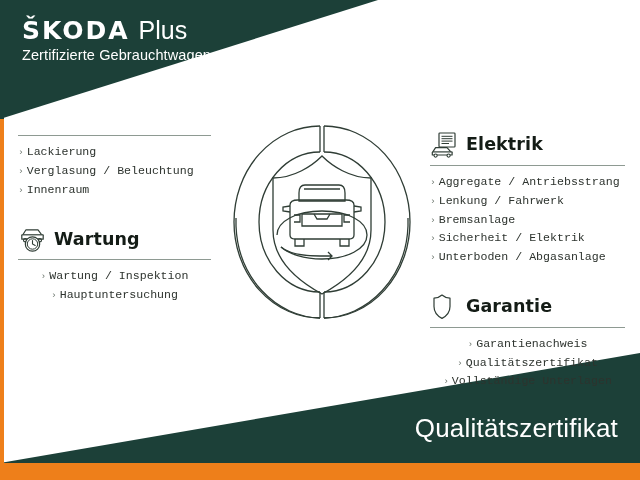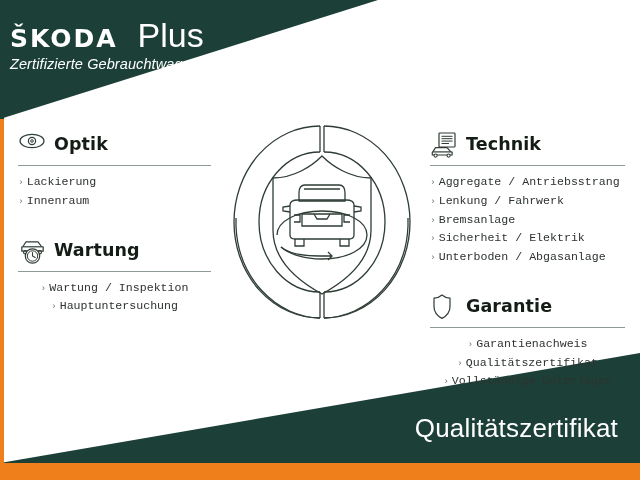--- a/index.html
+++ b/index.html
@@ -9,35 +9,35 @@
     font-family:"Liberation Sans","DejaVu Sans",sans-serif;
     overflow:hidden;
     position:relative;
   }
   #stage{position:absolute;left:0;top:0;width:640px;height:480px;overflow:hidden;background:#fff;}
 
   
   #bands{position:absolute;left:0;top:0;width:640px;height:480px;}
 
   
-  .brand{position:absolute;left:10px;top:18px;z-index:5;}
+  .brand{position:absolute;left:22px;top:18px;z-index:5;}
   .brand-row{display:flex;align-items:baseline;}
   .brand-skoda{
     font-size:25px;font-weight:700;letter-spacing:2.0px;
     color:#ffffff;line-height:1;
     font-family:"DejaVu Sans","Liberation Sans",sans-serif;
   }
   .brand-plus{
-    font-size:34px;font-weight:400;letter-spacing:0px;
-    color:#ffffff;line-height:1;margin-left:20px;
+    font-size:25px;font-weight:400;letter-spacing:0px;
+    color:#ffffff;line-height:1;margin-left:9px;
   }
   .brand-sub{
     margin-top:5px;
     font-size:14.5px;font-weight:400;letter-spacing:0.1px;
-    color:#ffffff;line-height:1.1;font-style:italic;
+    color:#ffffff;line-height:1.1;
   }
 
   
   .footer-title{
     position:absolute;right:22px;top:415px;z-index:5;
     font-size:26px;font-weight:400;letter-spacing:0.2px;
     color:#ffffff;line-height:1;
   }
 
   
@@ -91,33 +91,24 @@
     <div class="brand-row">
       <span class="brand-skoda">ŠKODA</span>
       <span class="brand-plus">Plus</span>
     </div>
     <div class="brand-sub">Zertifizierte Gebrauchtwagen</div>
   </div>
 
   <div class="col col-left">
 
     <div class="section">
-      <div class="sec-head">
-        <span class="sec-icon">
-          <svg width="28" height="20" viewBox="0 0 28 20">
-            <ellipse cx="14" cy="10" rx="12" ry="6.6" fill="none" stroke="#2f3d35" stroke-width="1.2"></ellipse>
-            <circle cx="14" cy="10" r="3.6" fill="none" stroke="#2f3d35" stroke-width="1.2"></circle>
-            <circle cx="14" cy="10" r="1.3" fill="none" stroke="#2f3d35" stroke-width="1"></circle>
-          </svg>
-        </span>
-        <span class="sec-title">Optik</span>
-      </div>
       <div class="rule"></div>
       <ul class="items">
         <li><span class="chev">›</span><span>Lackierung</span></li>
+        <li><span class="chev">›</span><span>Verglasung / Beleuchtung</span></li>
         <li><span class="chev">›</span><span>Innenraum</span></li>
       </ul>
     </div>
 
     <div class="section">
       <div class="sec-head">
         <span class="sec-icon">
           <svg width="30" height="28" viewBox="0 0 30 28">
             <path d="M5 9.5 L8 4.8 L20 4.8 L23.5 9.5" fill="none" stroke="#2f3d35" stroke-width="1.2" stroke-linejoin="round"></path>
             <path d="M3.5 9.8 L25.5 9.8" fill="none" stroke="#2f3d35" stroke-width="1.2"></path>
@@ -148,21 +139,21 @@
           <svg width="30" height="28" viewBox="0 0 30 28">
             <rect x="9" y="2" width="16" height="14" rx="0.8" fill="#ffffff" stroke="#2f3d35" stroke-width="1.2"></rect>
             <path d="M11.5 5.3 L22.5 5.3 M11.5 7.7 L22.5 7.7 M11.5 10.1 L22.5 10.1 M11.5 12.5 L19 12.5" fill="none" stroke="#2f3d35" stroke-width="1"></path>
             <path d="M3 20.6 L5.6 16.6 L17 16.6 L20.6 20.6" fill="none" stroke="#2f3d35" stroke-width="1.2" stroke-linejoin="round"></path>
             <path d="M2 20.9 L22.4 20.9" fill="none" stroke="#2f3d35" stroke-width="1.2"></path>
             <path d="M2.3 21.1 L2.3 24 L22.1 24 L22.1 21.1" fill="none" stroke="#2f3d35" stroke-width="1.2" stroke-linejoin="round"></path>
             <circle cx="5.6" cy="24.6" r="1.6" fill="#ffffff" stroke="#2f3d35" stroke-width="1.1"></circle>
             <circle cx="18.6" cy="24.6" r="1.6" fill="#ffffff" stroke="#2f3d35" stroke-width="1.1"></circle>
           </svg>
         </span>
-        <span class="sec-title">Technik</span>
+        <span class="sec-title">Elektrik</span>
       </div>
       <div class="rule"></div>
       <ul class="items">
         <li><span class="chev">›</span><span>Aggregate / Antriebsstrang</span></li>
         <li><span class="chev">›</span><span>Lenkung / Fahrwerk</span></li>
         <li><span class="chev">›</span><span>Bremsanlage</span></li>
         <li><span class="chev">›</span><span>Sicherheit / Elektrik</span></li>
         <li><span class="chev">›</span><span>Unterboden / Abgasanlage</span></li>
       </ul>
     </div>

